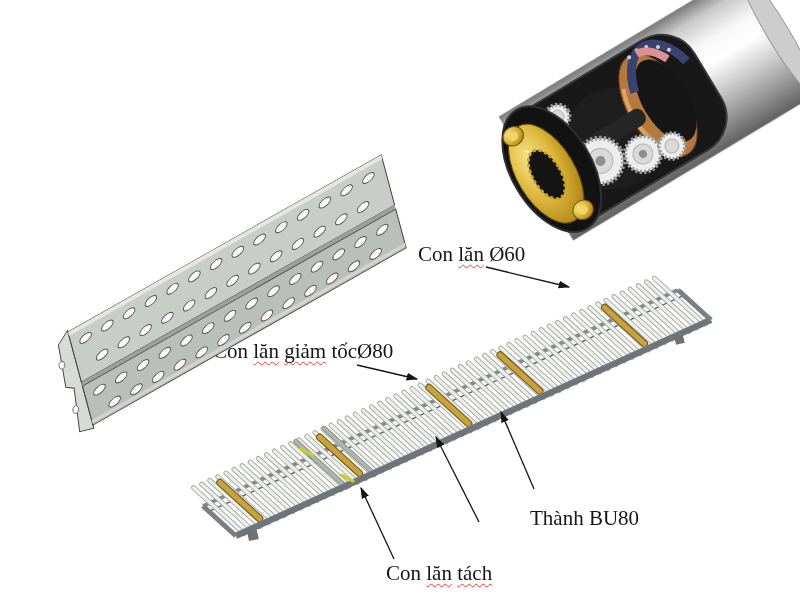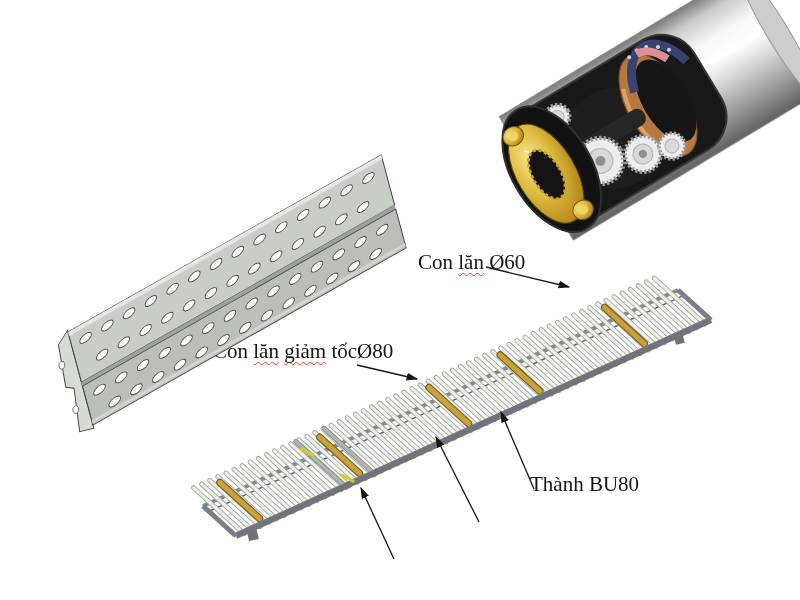--- a/index.html
+++ b/index.html
@@ -311,20 +311,21 @@
 
     <g id="leaders">
         <line x1="486" y1="267" x2="569" y2="287" stroke="#151515" stroke-width="1.3" marker-end="url(#arr)"></line>
         <line x1="357" y1="365" x2="417" y2="379" stroke="#151515" stroke-width="1.3" marker-end="url(#arr)"></line>
         <line x1="534" y1="489" x2="501" y2="412" stroke="#151515" stroke-width="1.3" marker-end="url(#arr)"></line>
         <line x1="479" y1="522" x2="436" y2="437" stroke="#151515" stroke-width="1.3" marker-end="url(#arr)"></line>
         <line x1="394" y1="559" x2="361" y2="488" stroke="#151515" stroke-width="1.3" marker-end="url(#arr)"></line>
       </g>
   </svg>
 
-  <div class="lbl" style="left:418px;top:250px"><span>Con </span><span class="sq">lăn</span><span> Ø60</span></div>
+  <div class="lbl" style="left:418px;top:242px"><span>Con </span><span class="sq">lăn</span><span> Ø60</span></div>
 
   <div class="lbl behind" style="left:213px;top:339px"><span>Con </span><span class="sq">lăn</span><span> </span><span class="sq">giảm</span><span> tốcØ80</span></div>
 
-  <div class="lbl" style="left:530px;top:472px"><span>Thành BU80</span></div>
-
-
+  <div class="lbl" style="left:530px;top:506px"><span>Thành BU80</span></div>
+
+
+  <div class="lbl" style="left:386px;top:561px"><span>Con </span><span class="sq">lăn</span><span> </span><span class="sq">tách</span></div>
 </div>
 
 </body></html>

